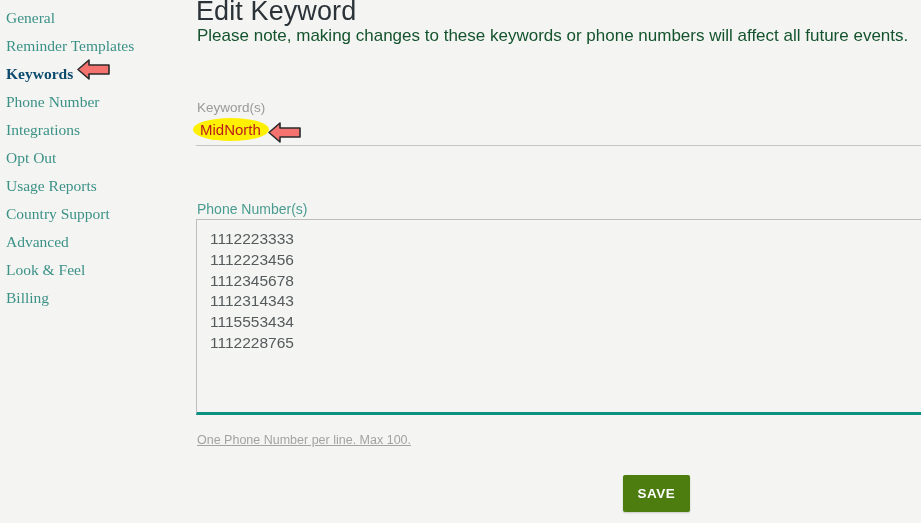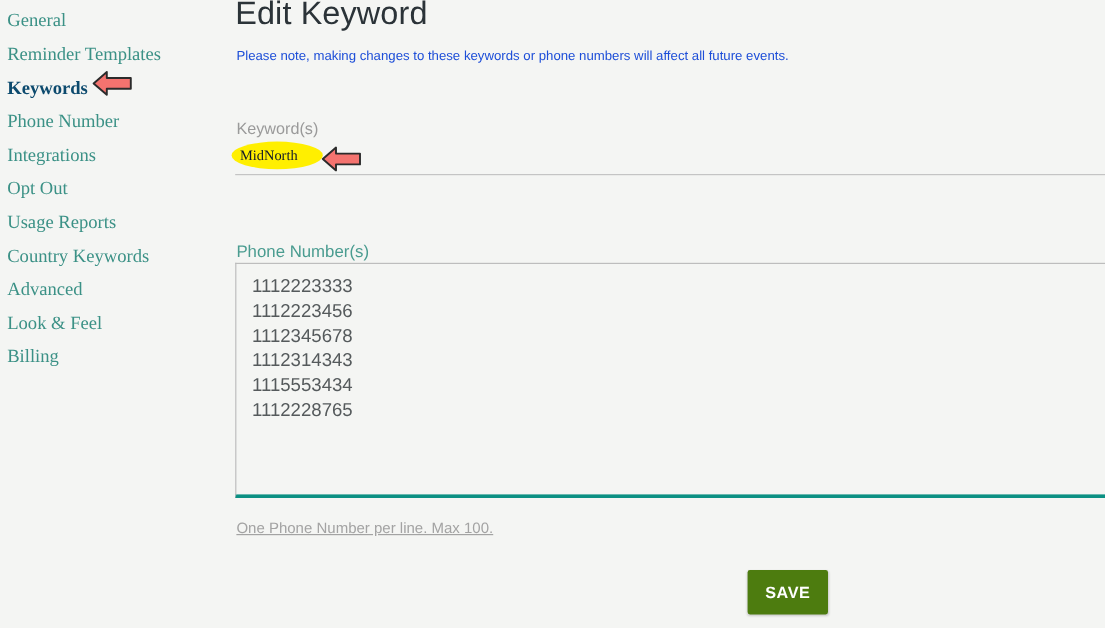--- a/index.html
+++ b/index.html
@@ -66,23 +66,23 @@
     font-size: 27px;
     color: #2b3338;
     letter-spacing: 0.1px;
     font-weight: normal;
     margin: 0;
   }
 
   #page-note {
     position: absolute;
     left: 1px;
-    top: 41px;
-    font-size: 11px;
-    color: #1d4ed8;
+    top: 26px;
+    font-size: 17px;
+    color: #14532d;
     white-space: nowrap;
   }
 
   
   #keyword-label {
     position: absolute;
     left: 1px;
     top: 100px;
     font-size: 13.5px;
     color: #9a9a9a;
@@ -92,28 +92,28 @@
     left: 0;
     top: 119px;
     right: 0;
     height: 26px;
     border-bottom: 1px solid #c4c4c4;
   }
   #keyword-value {
     position: absolute;
     left: 1px;
     top: 0px;
-    font-size: 12px;
-    color: #0f172a;
+    font-size: 15px;
+    color: #b91c1c;
     padding: 1px 3px 2px 3px;
     line-height: 19px;
     background: transparent;
     border: none;
     outline: none;
-    font-family: Liberation Serif, serif;
+    font-family: Liberation Sans, sans-serif;
     width: 120px;
   }
   
   #keyword-highlight {
     position: absolute;
     left: -3px;
     top: -1px;
     width: 76px;
     height: 23px;
     background: #ffef00;
@@ -198,21 +198,21 @@
 <div id="page">
 
   <nav id="sidebar">
     <a class="nav-item">General</a>
     <a class="nav-item">Reminder Templates</a>
     <a class="nav-item active">Keywords</a>
     <a class="nav-item">Phone Number</a>
     <a class="nav-item">Integrations</a>
     <a class="nav-item">Opt Out</a>
     <a class="nav-item">Usage Reports</a>
-    <a class="nav-item">Country Keywords</a>
+    <a class="nav-item">Country Support</a>
     <a class="nav-item">Advanced</a>
     <a class="nav-item">Look &amp; Feel</a>
     <a class="nav-item">Billing</a>
   </nav>
 
   <div id="main">
 
     <h1 id="page-title">Edit Keyword</h1>
 
     <div id="page-note">Please note, making changes to these keywords or phone numbers will affect all future events.</div>

